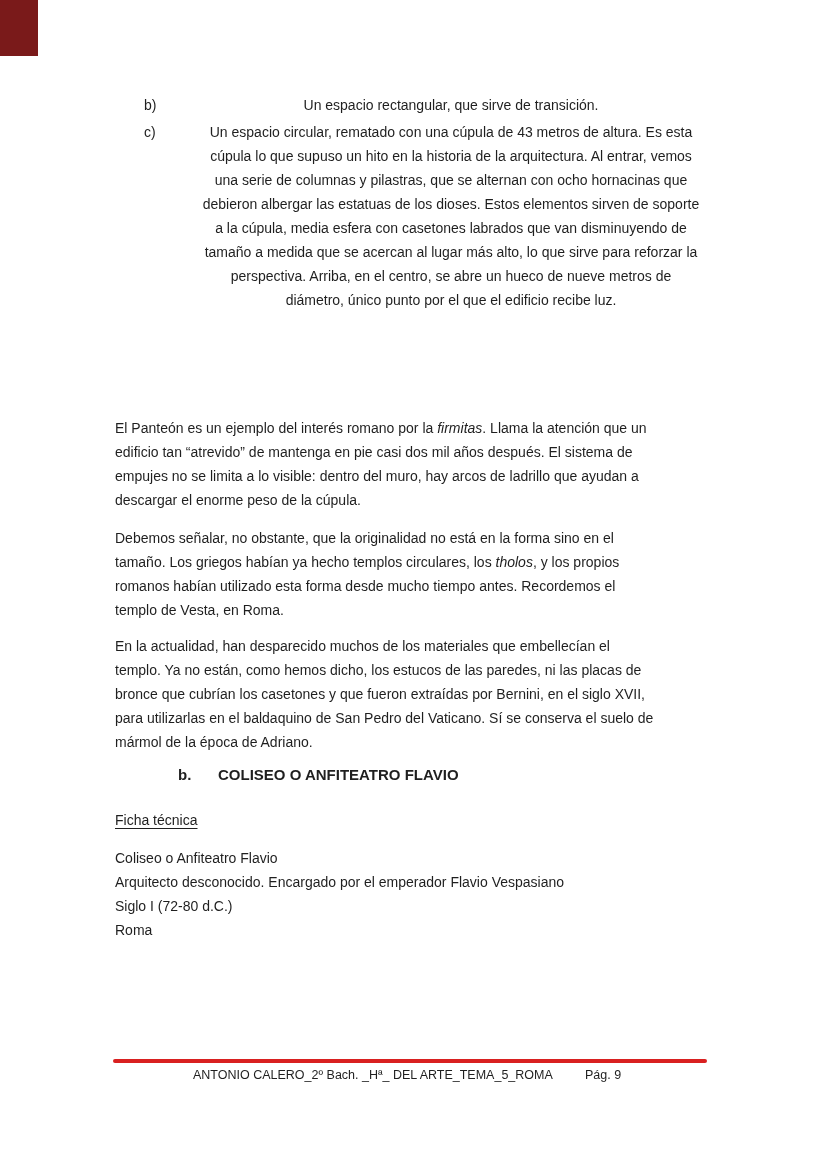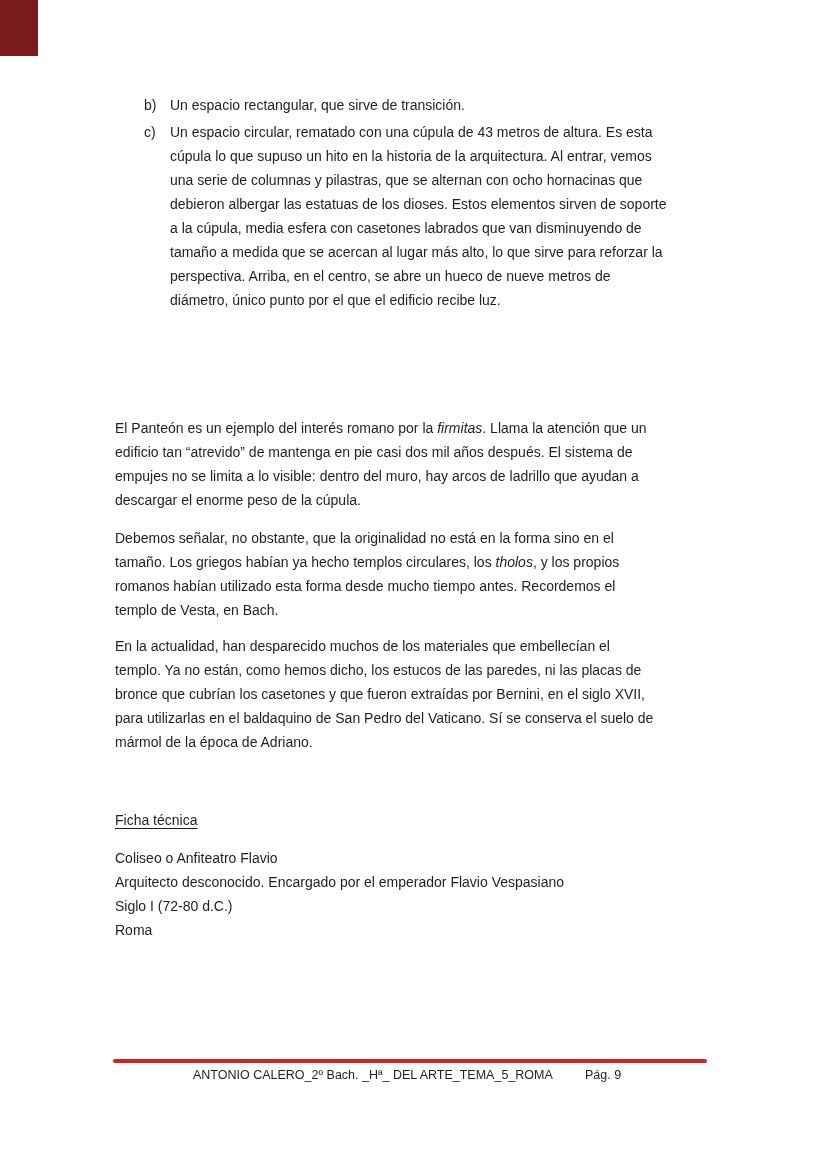--- a/index.html
+++ b/index.html
@@ -22,21 +22,21 @@
   }
   .block { position: absolute; }
   .para  { left: 115px; width: 600px; }
   .line  { white-space: pre; }
   .list-item { left: 144px; width: 572px; }
   .list-item .marker {
     position: absolute;
     left: 0; top: 0;
     white-space: pre;
   }
-  .list-item .lines { margin-left: 26px; }
+  .list-item .lines { margin-left: 42px; text-align: center; }
   .underline {
     text-decoration: underline;
     text-underline-offset: 3px;
   }
   .section-heading {
     left: 178px;
     font-weight: bold;
     font-size: 15px;
     white-space: pre;
   }
@@ -96,31 +96,32 @@
       <div class="line"><span>El Panteón es un ejemplo del interés romano por la </span><i>firmitas</i><span>. Llama la atención que un</span></div>
       <div class="line"><span>edificio tan “atrevido” de mantenga en pie casi dos mil años después. El sistema de</span></div>
       <div class="line"><span>empujes no se limita a lo visible: dentro del muro, hay arcos de ladrillo que ayudan a</span></div>
       <div class="line"><span>descargar el enorme peso de la cúpula.</span></div>
     </div>
 
   <div class="block para" style="top:526px">
       <div class="line"><span>Debemos señalar, no obstante, que la originalidad no está en la forma sino en el</span></div>
       <div class="line"><span>tamaño. Los griegos habían ya hecho templos circulares, los </span><i>tholos</i><span>, y los propios</span></div>
       <div class="line"><span>romanos habían utilizado esta forma desde mucho tiempo antes. Recordemos el</span></div>
-      <div class="line"><span>templo de Vesta, en Bach.</span></div>
+      <div class="line"><span>templo de Vesta, en Roma.</span></div>
     </div>
 
   <div class="block para" style="top:634px">
       <div class="line"><span>En la actualidad, han desparecido muchos de los materiales que embellecían el</span></div>
       <div class="line"><span>templo. Ya no están, como hemos dicho, los estucos de las paredes, ni las placas de</span></div>
       <div class="line"><span>bronce que cubrían los casetones y que fueron extraídas por Bernini, en el siglo XVII,</span></div>
       <div class="line"><span>para utilizarlas en el baldaquino de San Pedro del Vaticano. Sí se conserva el suelo de</span></div>
       <div class="line"><span>mármol de la época de Adriano.</span></div>
     </div>
 
+  <div class="block section-heading" style="top:763px"><span class="h-marker">b.</span><span>COLISEO O ANFITEATRO FLAVIO</span></div>
 
   <div class="block para underline" style="top:808px">Ficha técnica</div>
 
   <div class="block para" style="top:846px">
       <div class="line"><span>Coliseo o Anfiteatro Flavio</span></div>
       <div class="line"><span>Arquitecto desconocido. Encargado por el emperador Flavio Vespasiano</span></div>
       <div class="line"><span>Siglo I (72-80 d.C.)</span></div>
       <div class="line"><span>Roma</span></div>
     </div>
 

